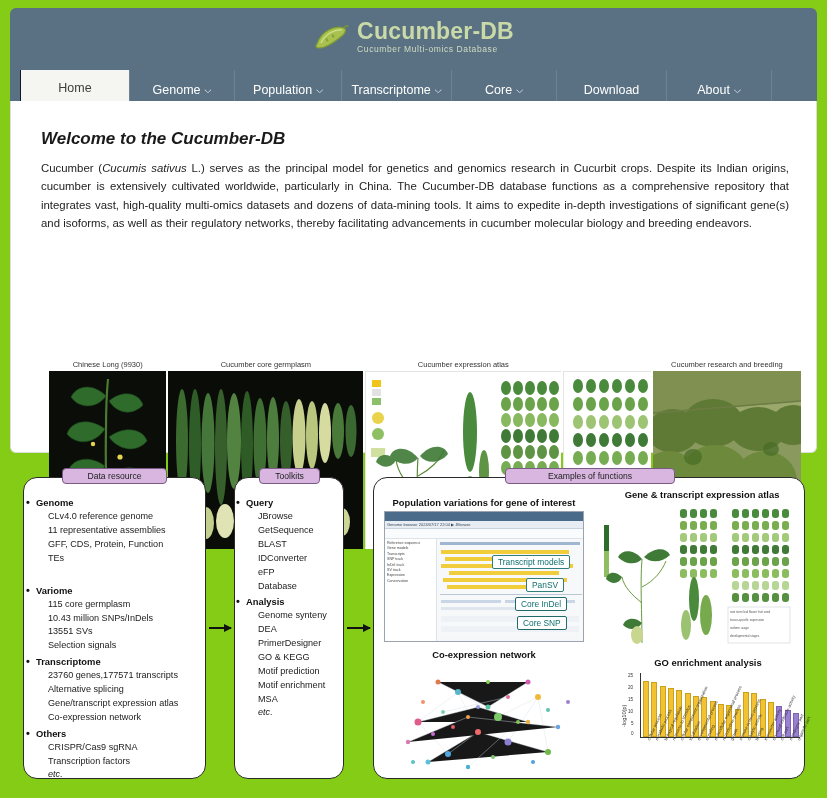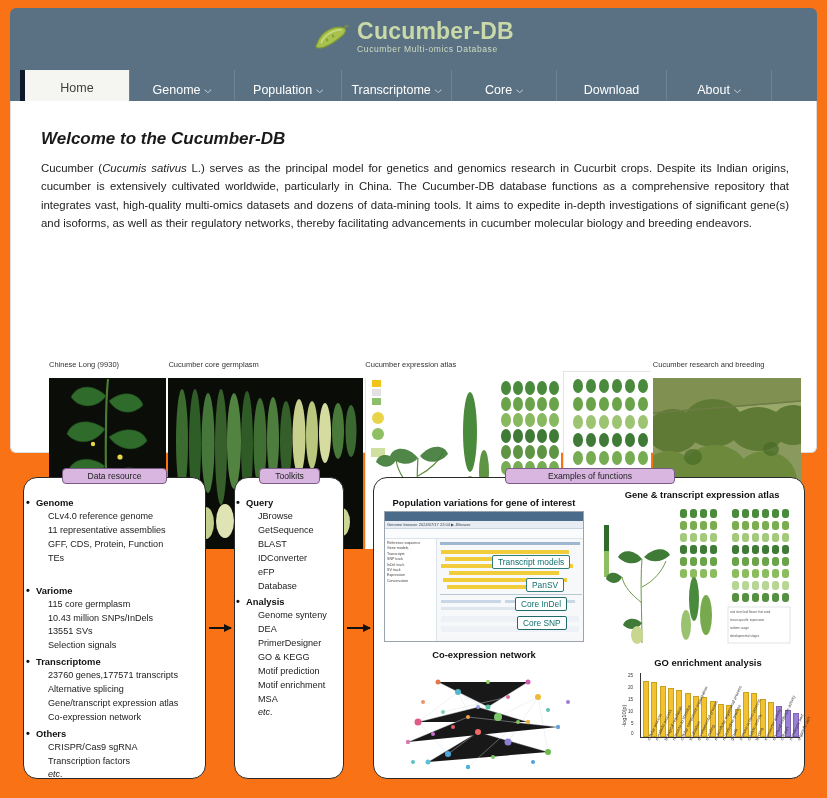--- a/index.html
+++ b/index.html
@@ -6,21 +6,21 @@
   html, body {
     margin: 0; padding: 0;
     width: 827px; height: 798px;
     background: #ffffff;
     font-family: "Liberation Sans", sans-serif;
   }
   .page {
     position: relative;
     width: 827px; height: 798px;
     overflow: hidden;
-    background: #f97316;
+    background: #84cc16;
   }
 
   
   .banner {
     position: absolute;
     left: 10px; top: 8px;
     width: 807px; height: 93px;
     background: #5a7183;
     border-radius: 6px 6px 0 0;
   }
@@ -59,21 +59,21 @@
     height: 39px;
     display: flex;
     align-items: center;
     justify-content: center;
     gap: 4px;
     color: #ffffff;
     font-size: 12.5px;
     border-right: 1px solid #6d8294;
     cursor: pointer;
   }
-  .nav-item:first-child { border-left: 5px solid #0f172a; }
+  .nav-item:first-child { border-left: 1px solid #0f172a; }
   .nav-item.active {
     background: #f5f5f1;
     color: #3d3d3d;
     border-bottom: 3px solid #b8a13a;
   }
   .caret {
     display: inline-block;
     font-size: 9px;
     opacity: 0.9;
     transform: translateY(1px);
@@ -118,25 +118,25 @@
     gap: 2px;
   }
   .photo {
     position: relative;
     height: 190px;
     overflow: hidden;
   }
   .photo .cap {
     position: absolute;
     top: 0; left: 0; width: 100%;
-    text-align: left;
+    text-align: center;
     font-size: 7.5px;
     color: #333;
     background: #ffffff;
-    padding: 1px 0 9px;
+    padding: 1px 0 2px;
     z-index: 3;
   }
   .photo .body {
     position: absolute;
     top: 12px; left: 0; right: 0; bottom: 0;
   }
 
   
   .p1 { width: 118px; }
   .p1 .body { background: #0d0f0c; }

